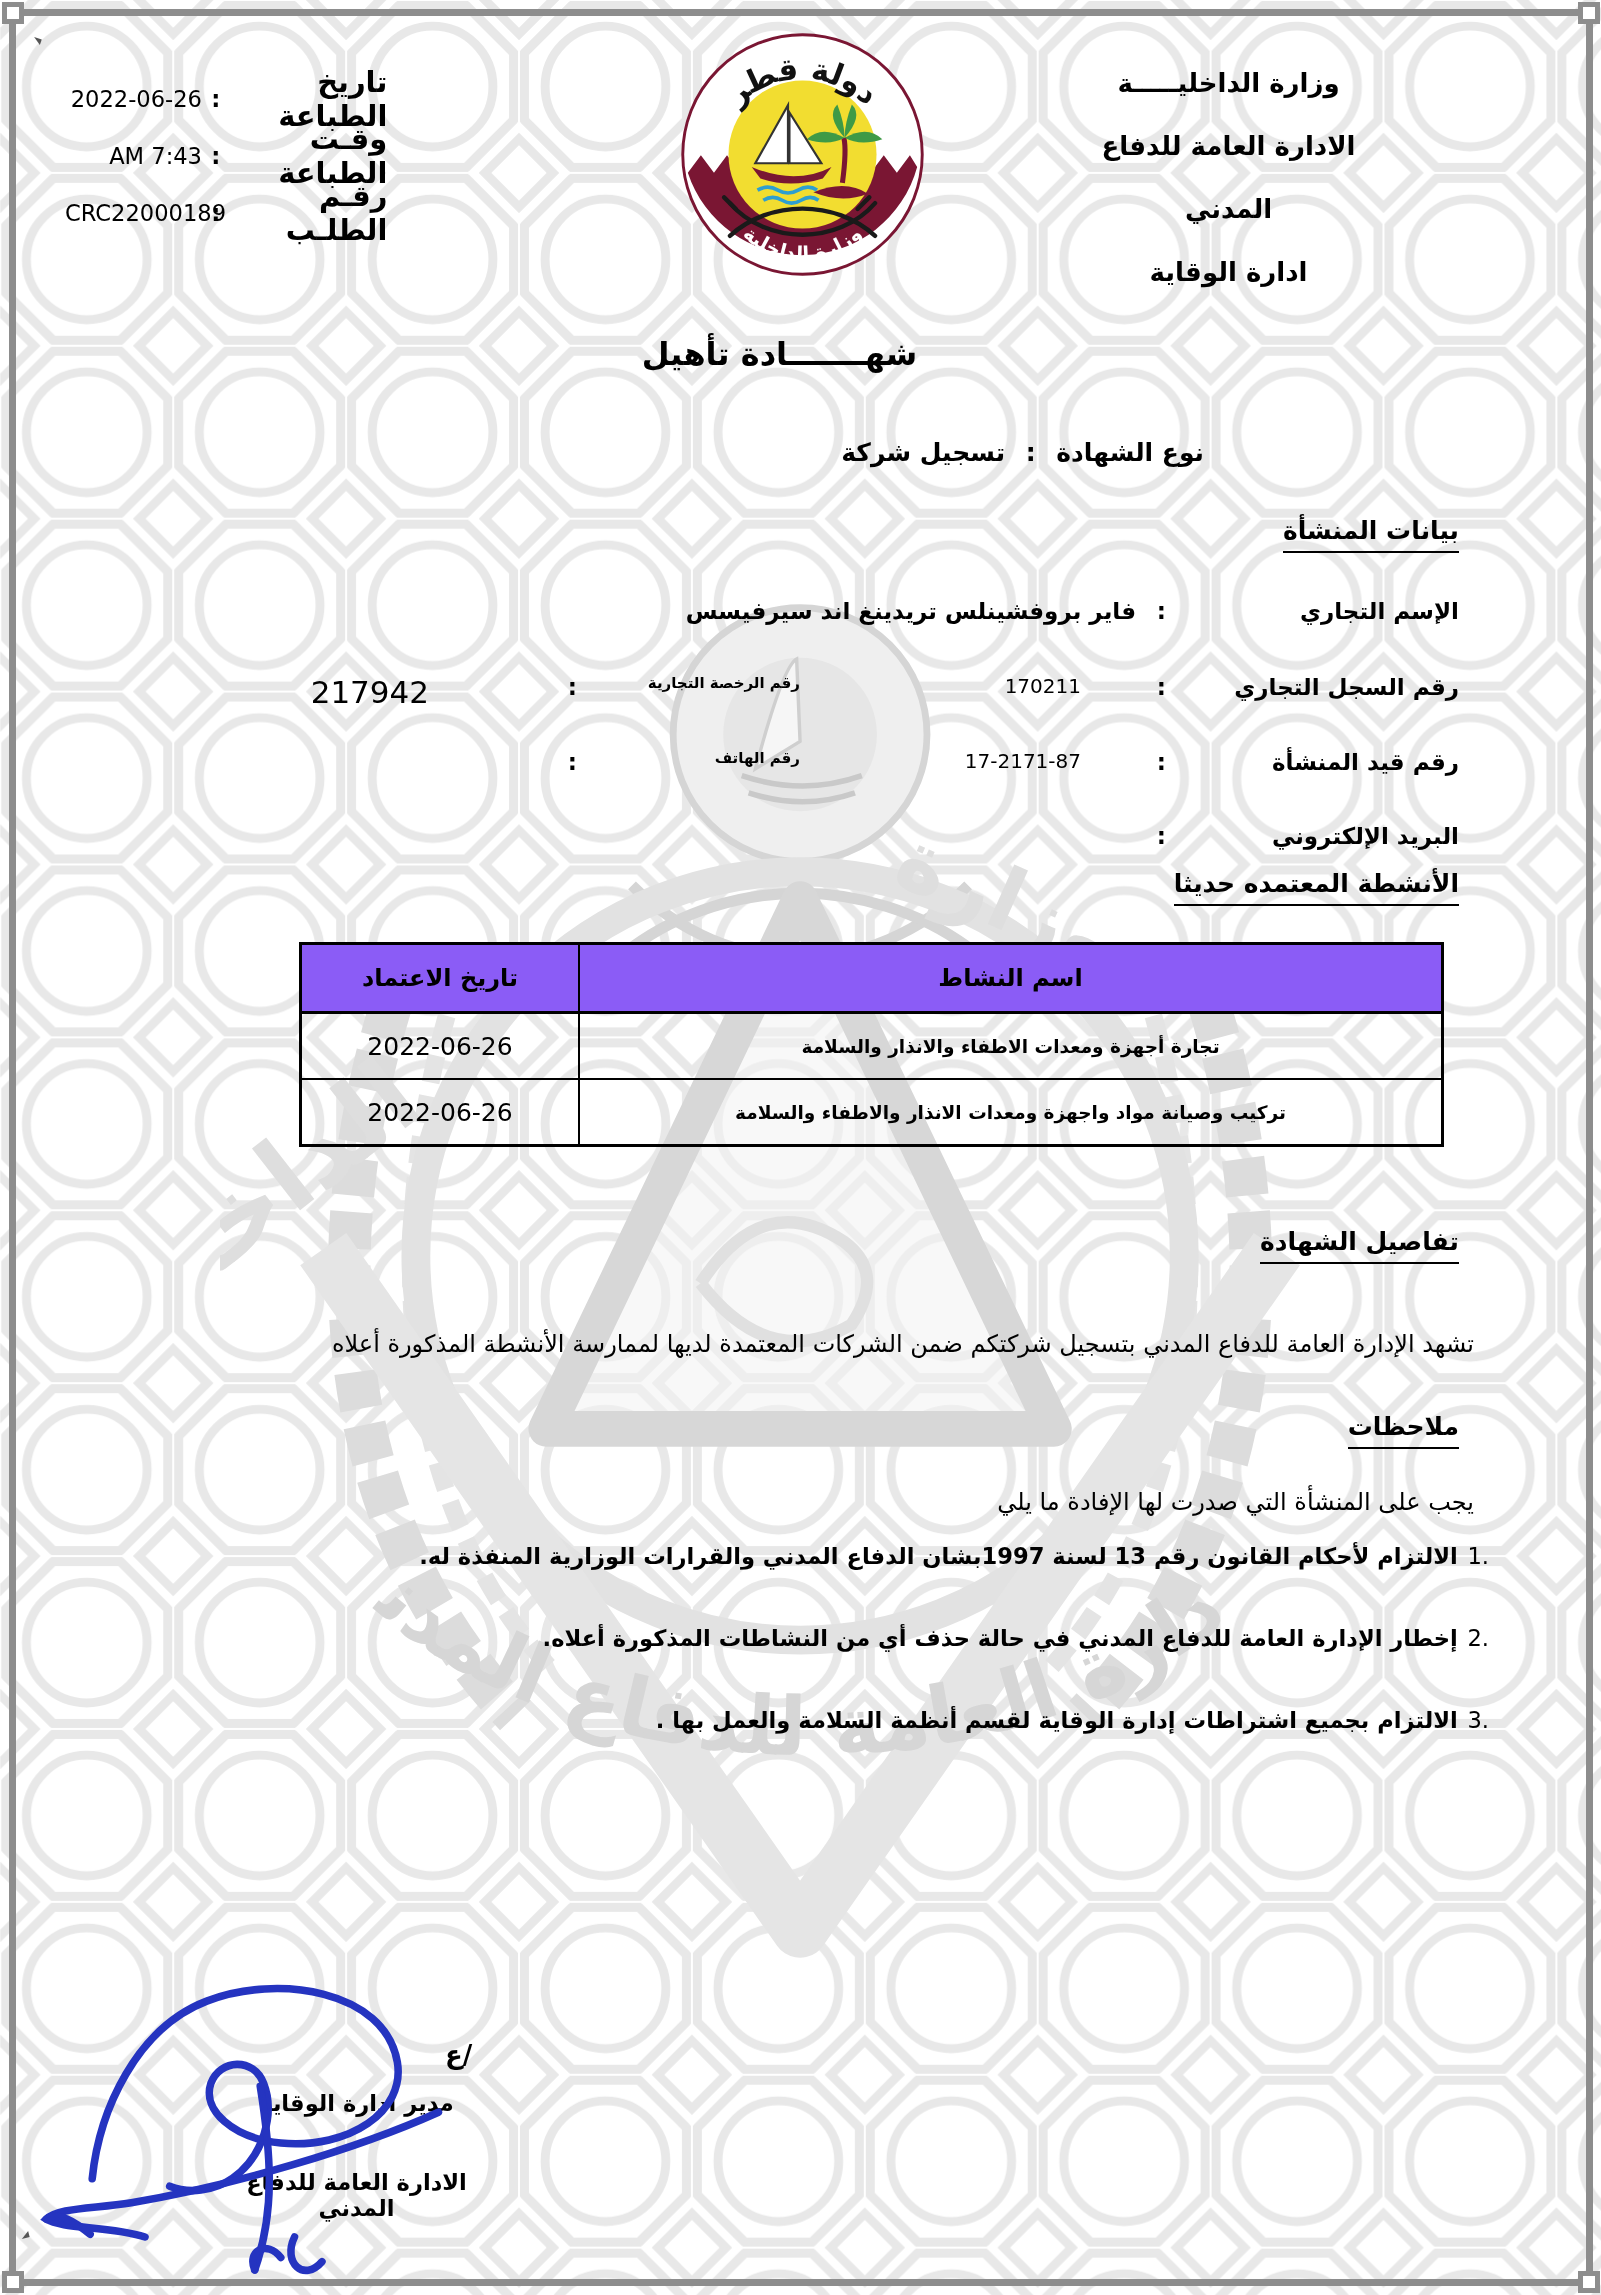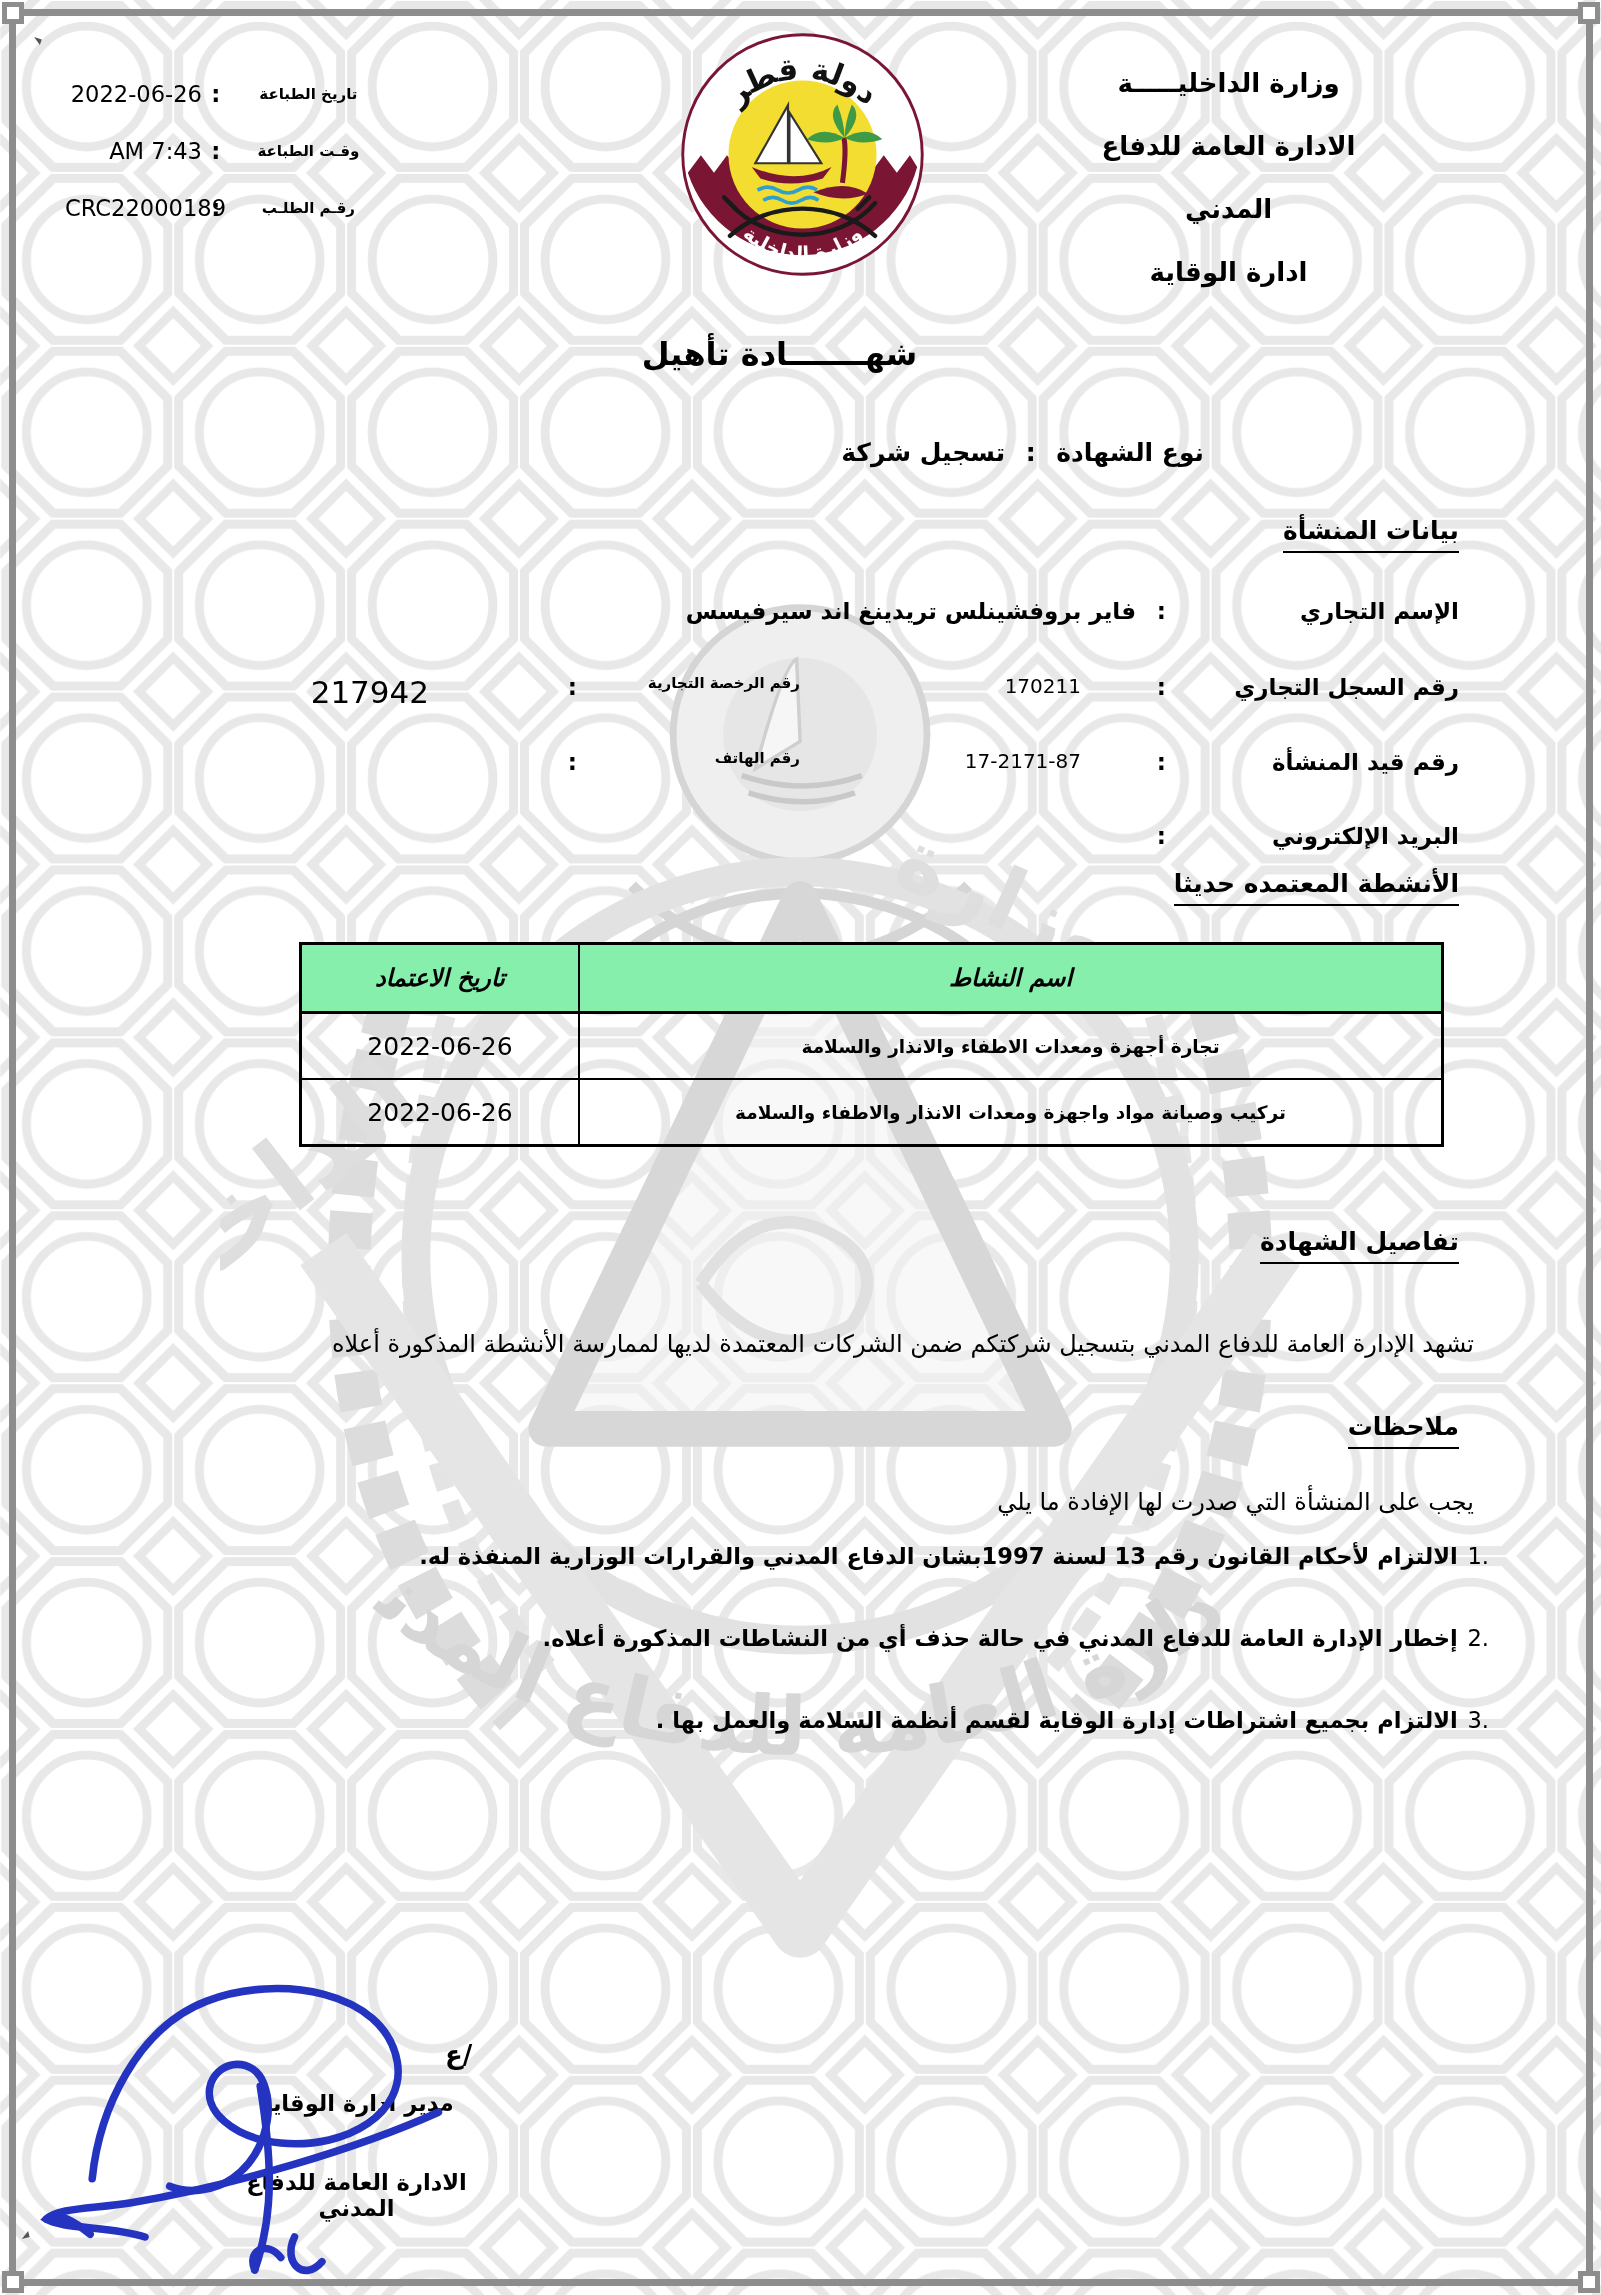--- a/index.html
+++ b/index.html
@@ -18,21 +18,21 @@
   .mark{position:absolute;width:0;height:0;z-index:3;border-style:solid;}
   .mark.tl{left:33px;top:38px;border-width:6.9px 0 0 8.2px;border-color:#555 transparent transparent transparent;transform:rotate(18deg);}
   .mark.bl{left:20.6px;top:2232px;border-width:0 0 6.9px 8.2px;border-color:transparent transparent #555 transparent;transform:rotate(-14deg);}
   .z{z-index:4;}
 
   
   .printinfo{position:absolute;left:65px;top:65px;width:323px;z-index:4;}
   .printinfo .row{display:grid;grid-template-columns:137px 27.4px 158px;height:57px;align-items:center;}
   .printinfo .val{text-align:right;font-size:22.6px;}
   .printinfo .colon{text-align:center;font-size:22.6px;font-weight:bold;}
-  .printinfo .lab{text-align:center;font-size:15px;font-weight:bold;direction:rtl;}
+  .printinfo .lab{text-align:right;font-size:29px;font-weight:bold;direction:rtl;}
 
   
   .orgblock{position:absolute;left:1057px;top:52px;width:343px;text-align:center;z-index:4;}
   .orgblock div{font-size:26px;font-weight:bold;line-height:63px;direction:rtl;}
 
   .doc-title{position:absolute;left:608px;top:335px;width:343px;text-align:center;
     font-size:32px;font-weight:bold;direction:rtl;z-index:4;}
 
   .certtype{position:absolute;right:398px;top:438px;display:flex;direction:rtl;gap:20.6px;
     font-size:25px;font-weight:bold;z-index:4;}
@@ -47,21 +47,21 @@
   .frow .val1 .num{direction:ltr;unicode-bidi:isolate;}
   .frow .lab2{position:absolute;right:802px;font-size:15px;font-weight:bold;direction:rtl;}
   .frow .col2{position:absolute;left:564px;width:16.5px;text-align:center;font-size:23px;font-weight:bold;}
   .frow .val2{position:absolute;right:1173px;font-size:31px;direction:ltr;}
   .frow .valname{position:absolute;right:466px;font-size:23px;font-weight:bold;direction:rtl;}
 
   
   .acttable{position:absolute;left:299px;top:942px;width:1145px;border:3.4px solid #000;
     box-sizing:border-box;z-index:4;background:transparent;}
   .acttable .hrow{display:grid;grid-template-columns:278px 861px;height:66px;
-    background:#86efac;border-bottom:3.4px solid #000;font-style:italic;}
+    background:#8b5cf6;border-bottom:3.4px solid #000;}
   .acttable .drow{display:grid;grid-template-columns:278px 861px;height:64px;}
   .acttable .drow.first{border-bottom:2.7px solid #000;}
   .acttable .cell{display:flex;align-items:center;justify-content:center;}
   .acttable .cdate{border-right:2.1px solid #000;}
   .acttable .hrow .cell{font-weight:bold;font-size:24px;direction:rtl;}
   .acttable .drow .cdate{font-size:25px;}
   .acttable .drow .cname{font-size:18.5px;font-weight:bold;direction:rtl;}
 
   .para{position:absolute;right:128px;font-size:24px;font-weight:normal;direction:rtl;z-index:4;white-space:nowrap;}
 

